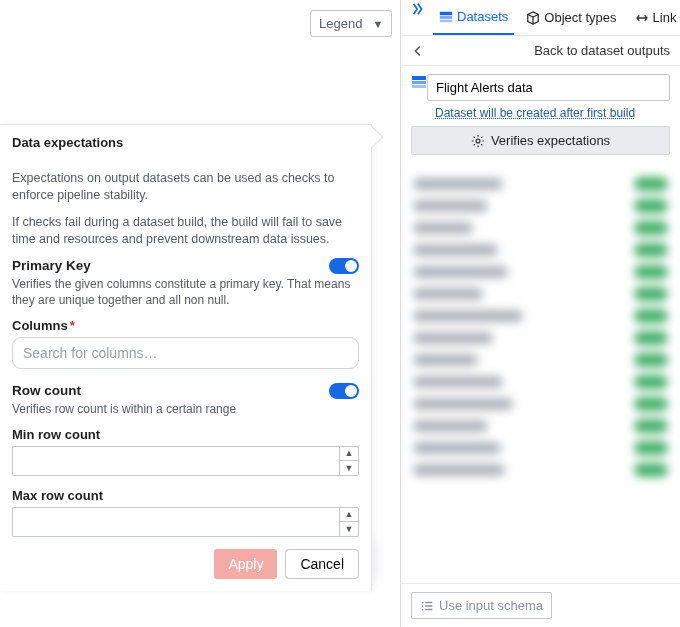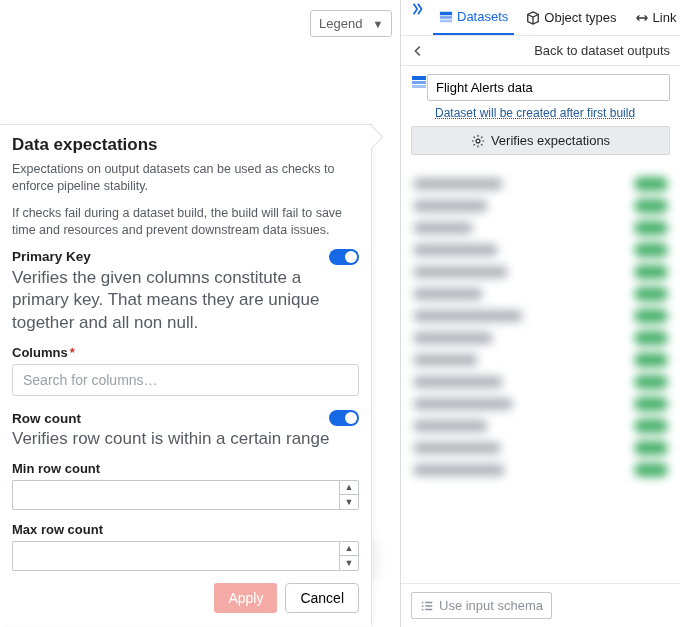--- a/index.html
+++ b/index.html
@@ -31,30 +31,30 @@
   .btn.ghost { color: #8b929b; }
   .icon-sm svg { width: 14px; height: 14px; display: block; }
 
   
   .legend-dd { position: absolute; top: 10px; left: 310px; background: #fff; border: 1px solid #c3c7cd; border-radius: 3px; padding: 5px 8px; display: inline-flex; align-items: center; gap: 10px; color: #5a5f66; cursor: pointer; }
   .legend-dd .chev { font-size: 11px; color: #5a5f66; }
 
   
   .left-panel { position: absolute; left: 0; top: 124px; width: 372px; background: #fff; border-top: 1px solid #e0e2e5; border-right: 1px solid #e0e2e5; padding: 10px 12px 12px; box-shadow: 2px 0 6px rgba(0,0,0,0.04); }
   .pointer-nub { position: absolute; right: -9px; top: 4px; width: 16px; height: 16px; background: #fff; border-top: 1px solid #e0e2e5; border-right: 1px solid #e0e2e5; transform: rotate(45deg); }
-  .h-title { font-size: 17px; font-weight: 700; margin: 0 0 6px; }
+  .h-title { font-size: 13px; font-weight: 700; margin: 0 0 20px; }
   .desc { color: #565b63; font-size: 12.5px; line-height: 1.35; margin: 0 0 10px; }
   .row { display: flex; align-items: center; margin: 6px 0 2px; }
   .row .label { font-weight: 700; font-size: 13.5px; }
   .toggle { position: relative; width: 30px; height: 16px; background: #1768E5; border-radius: 10px; cursor: pointer; }
   .toggle::after { content: ""; position: absolute; right: 2px; top: 2px; width: 12px; height: 12px; background: #fff; border-radius: 50%; }
-  .sub { color: #565b63; font-size: 17px; margin: 2px 0 10px; line-height: 1.35; }
+  .sub { color: #565b63; font-size: 12px; margin: 2px 0 10px; line-height: 1.35; }
   .field-label { font-weight: 600; margin: 2px 0 4px; }
   .req { color: #d0352b; margin-left: 2px; }
-  .search-input { width: 100%; border: 1px solid #d0d3d8; border-radius: 3px; padding: 7px 10px; font-size: 14px; color: #333; outline: none; }
+  .search-input { width: 100%; border: 1px solid #d0d3d8; border-radius: 9px; padding: 7px 10px; font-size: 14px; color: #333; outline: none; }
   .search-input::placeholder { color: #9aa0a8; }
   .num-wrap { display: flex; margin-bottom: 12px; }
   .num-input { flex: 1; border: 1px solid #c3c7cd; border-right: none; border-radius: 2px 0 0 2px; padding: 5px 8px; min-height: 28px; outline: none; }
   .spinners { display: flex; flex-direction: column; border: 1px solid #c3c7cd; border-radius: 0 2px 2px 0; }
   .spin { width: 18px; height: 14px; display: flex; align-items: center; justify-content: center; font-size: 9px; color: #555; border-bottom: 1px solid #c3c7cd; cursor: pointer; line-height: 1; }
   .spin:last-child { border-bottom: none; }
   .actions { display: flex; justify-content: flex-end; gap: 8px; margin-top: 2px; }
   .btn-apply { background: #f5aba5; color: #fff; border: none; border-radius: 3px; padding: 6px 14px; font-size: 14px; cursor: pointer; }
   .btn-cancel { background: #fff; border: 1px solid #c3c7cd; border-radius: 4px; padding: 6px 14px; font-size: 14px; cursor: pointer; }
 

